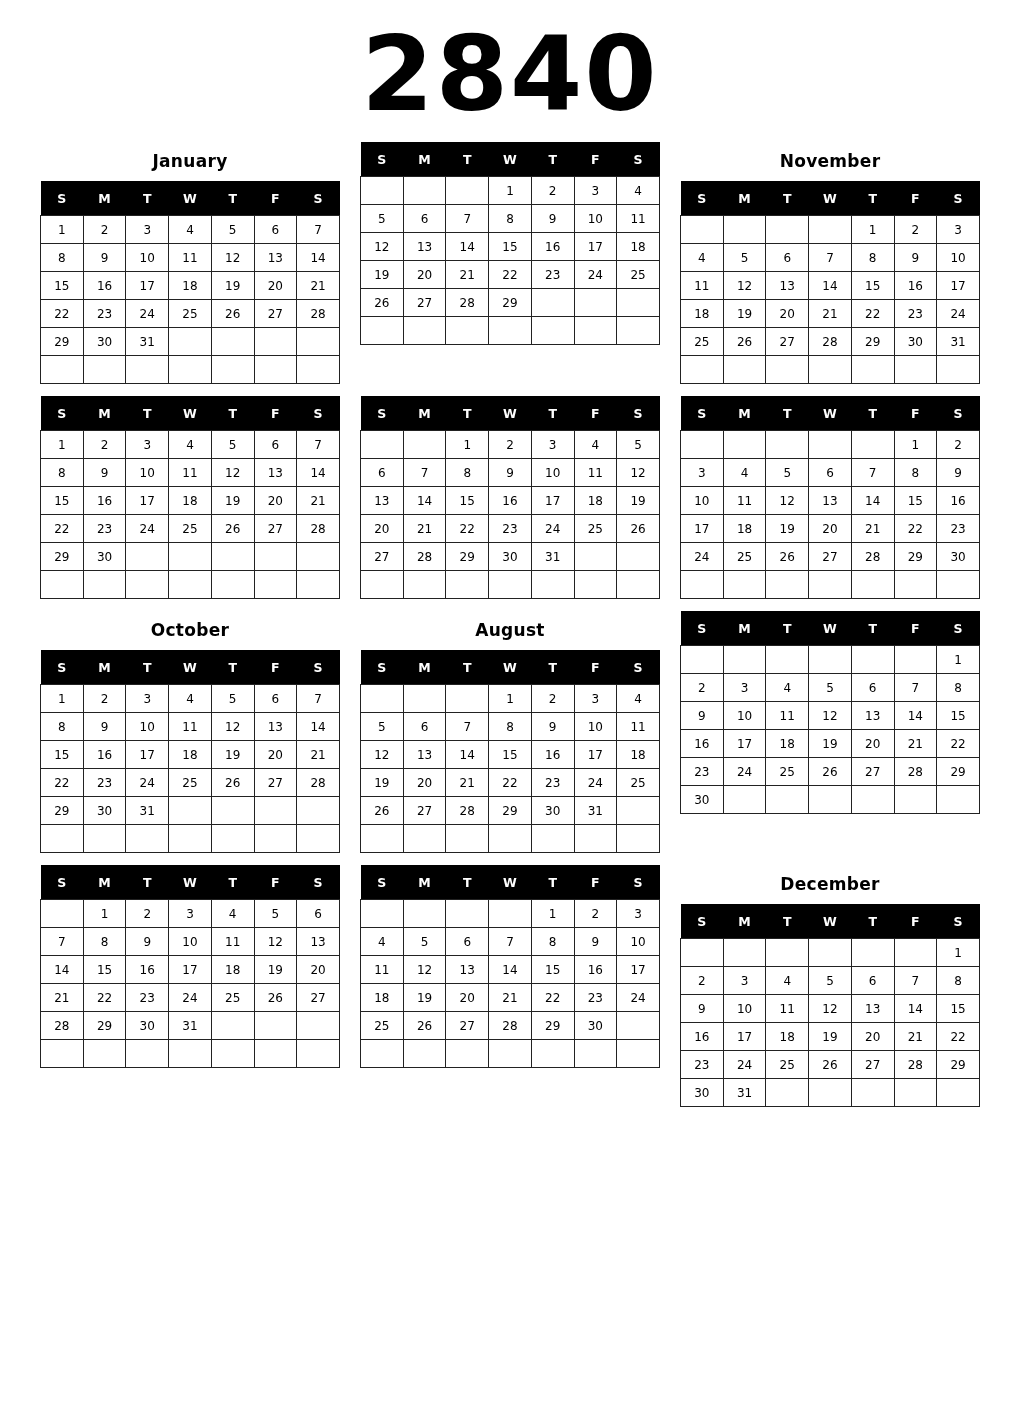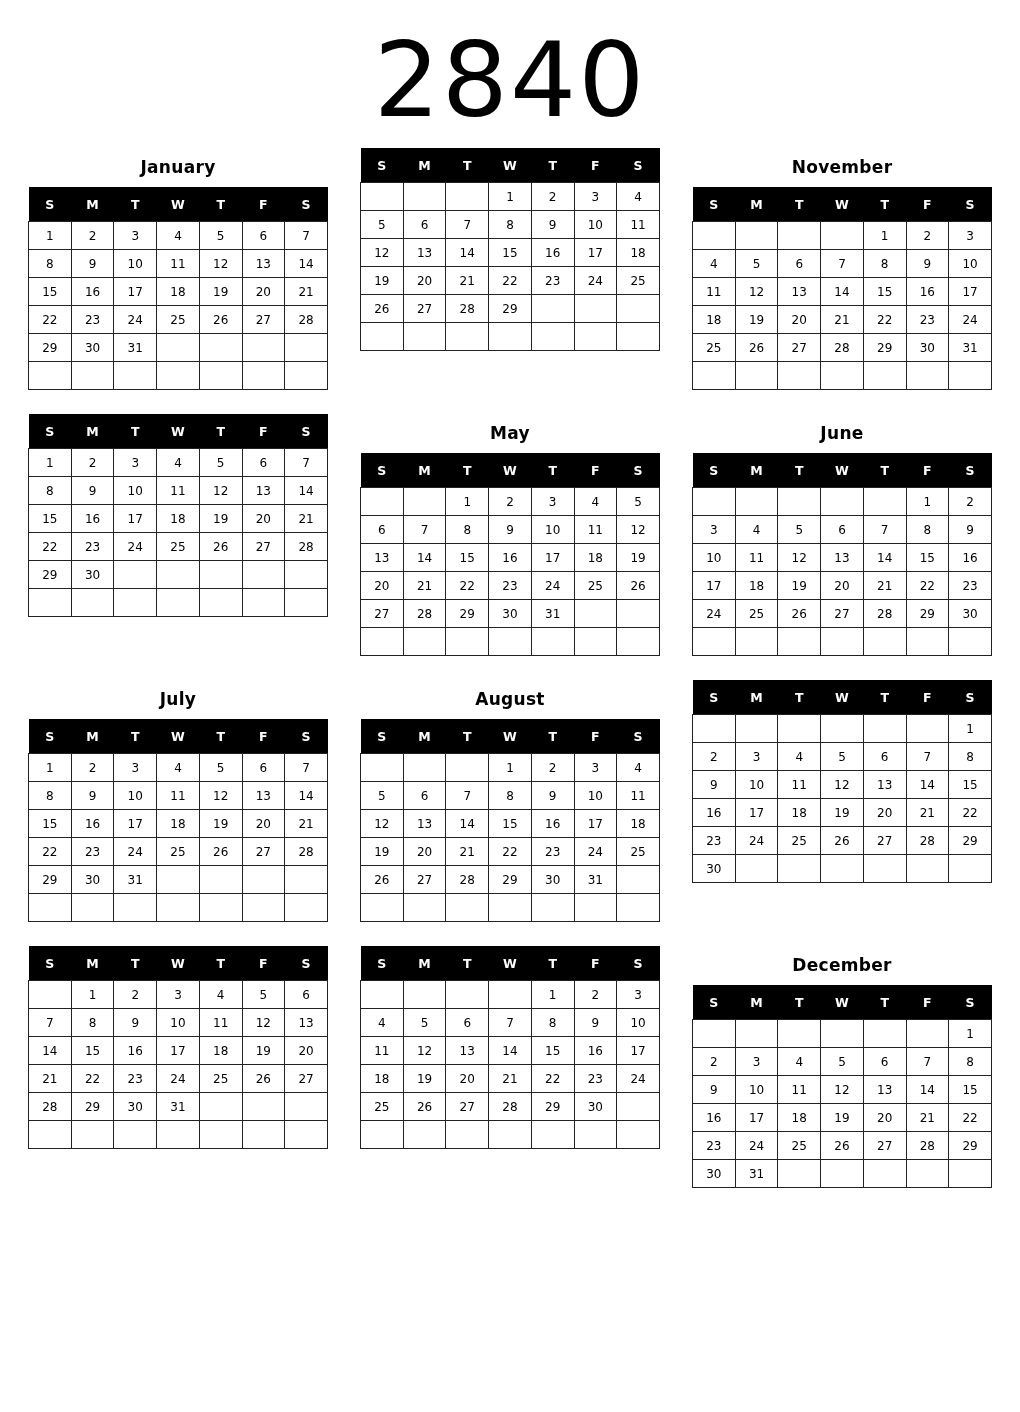--- a/index.html
+++ b/index.html
@@ -16,37 +16,36 @@
   }
   .page {
     width: 1020px;
     height: 1412px;
     position: relative;
     box-sizing: border-box;
   }
   .year-title {
     text-align: center;
     font-size: 104px;
-    font-weight: normal;
+    font-weight: bold;
     letter-spacing: 2px;
     line-height: 1;
-    padding-top: 28px;
+    padding-top: 22px;
     padding-bottom: 0;
     font-family: "DejaVu Sans", sans-serif;
   }
   .grid {
     margin: 0 auto;
     width: 960px;
     display: grid;
     grid-template-columns: repeat(3, 320px);
     justify-content: center;
     row-gap: 0px;
     column-gap: 0px;
     padding-top: 16px;
-    gap: 12px;
   }
   .month {
     width: 320px;
     box-sizing: border-box;
     padding: 0 10px;
     margin-bottom: 12px;
   }
   .month-name {
     text-align: center;
     font-size: 17px;
@@ -370,21 +369,20 @@
               <td class="empty"></td>
               <td class="empty"></td>
               <td class="empty"></td>
               <td class="empty"></td>
               <td class="empty"></td>
             </tr>
           </tbody>
         </table>
       </div>
       <div class="month">
-        <div class="month-name">May</div>
         <table class="cal">
           <thead>
             <tr>
               <th>S</th>
               <th>M</th>
               <th>T</th>
               <th>W</th>
               <th>T</th>
               <th>F</th>
               <th>S</th>
@@ -442,93 +440,92 @@
               <td class="empty"></td>
               <td class="empty"></td>
               <td class="empty"></td>
               <td class="empty"></td>
               <td class="empty"></td>
             </tr>
           </tbody>
         </table>
       </div>
       <div class="month">
-        <div class="month-name">June</div>
-        <table class="cal">
-          <thead>
-            <tr>
-              <th>S</th>
-              <th>M</th>
-              <th>T</th>
-              <th>W</th>
-              <th>T</th>
-              <th>F</th>
-              <th>S</th>
-            </tr>
-          </thead>
-          <tbody>
-            <tr>
-              <td class="empty"></td>
-              <td class="empty"></td>
-              <td class="empty"></td>
-              <td class="empty"></td>
-              <td class="empty"></td>
-              <td>1</td>
-              <td>2</td>
-            </tr>
-            <tr>
-              <td>3</td>
-              <td>4</td>
-              <td>5</td>
-              <td>6</td>
-              <td>7</td>
-              <td>8</td>
-              <td>9</td>
-            </tr>
-            <tr>
-              <td>10</td>
-              <td>11</td>
-              <td>12</td>
-              <td>13</td>
-              <td>14</td>
-              <td>15</td>
-              <td>16</td>
-            </tr>
-            <tr>
-              <td>17</td>
-              <td>18</td>
-              <td>19</td>
-              <td>20</td>
-              <td>21</td>
-              <td>22</td>
-              <td>23</td>
-            </tr>
-            <tr>
-              <td>24</td>
-              <td>25</td>
-              <td>26</td>
-              <td>27</td>
-              <td>28</td>
-              <td>29</td>
-              <td>30</td>
-            </tr>
-            <tr>
-              <td class="empty"></td>
-              <td class="empty"></td>
-              <td class="empty"></td>
-              <td class="empty"></td>
-              <td class="empty"></td>
-              <td class="empty"></td>
-              <td class="empty"></td>
-            </tr>
-          </tbody>
-        </table>
-      </div>
-      <div class="month">
-        <div class="month-name">July</div>
+        <table class="cal">
+          <thead>
+            <tr>
+              <th>S</th>
+              <th>M</th>
+              <th>T</th>
+              <th>W</th>
+              <th>T</th>
+              <th>F</th>
+              <th>S</th>
+            </tr>
+          </thead>
+          <tbody>
+            <tr>
+              <td class="empty"></td>
+              <td class="empty"></td>
+              <td class="empty"></td>
+              <td class="empty"></td>
+              <td class="empty"></td>
+              <td>1</td>
+              <td>2</td>
+            </tr>
+            <tr>
+              <td>3</td>
+              <td>4</td>
+              <td>5</td>
+              <td>6</td>
+              <td>7</td>
+              <td>8</td>
+              <td>9</td>
+            </tr>
+            <tr>
+              <td>10</td>
+              <td>11</td>
+              <td>12</td>
+              <td>13</td>
+              <td>14</td>
+              <td>15</td>
+              <td>16</td>
+            </tr>
+            <tr>
+              <td>17</td>
+              <td>18</td>
+              <td>19</td>
+              <td>20</td>
+              <td>21</td>
+              <td>22</td>
+              <td>23</td>
+            </tr>
+            <tr>
+              <td>24</td>
+              <td>25</td>
+              <td>26</td>
+              <td>27</td>
+              <td>28</td>
+              <td>29</td>
+              <td>30</td>
+            </tr>
+            <tr>
+              <td class="empty"></td>
+              <td class="empty"></td>
+              <td class="empty"></td>
+              <td class="empty"></td>
+              <td class="empty"></td>
+              <td class="empty"></td>
+              <td class="empty"></td>
+            </tr>
+          </tbody>
+        </table>
+      </div>
+      <div class="month">
+        <div class="month-name">October</div>
         <table class="cal">
           <thead>
             <tr>
               <th>S</th>
               <th>M</th>
               <th>T</th>
               <th>W</th>
               <th>T</th>
               <th>F</th>
               <th>S</th>

